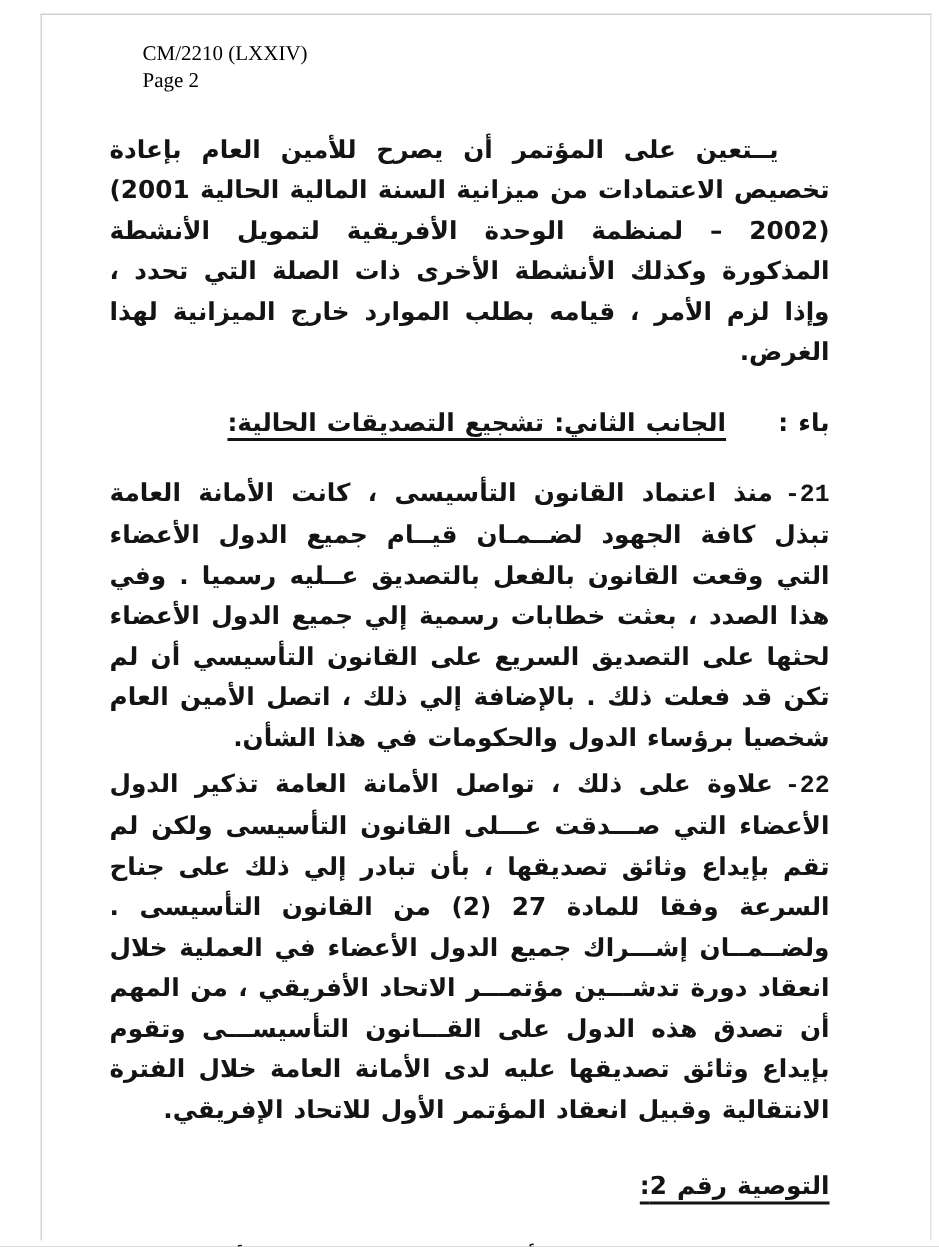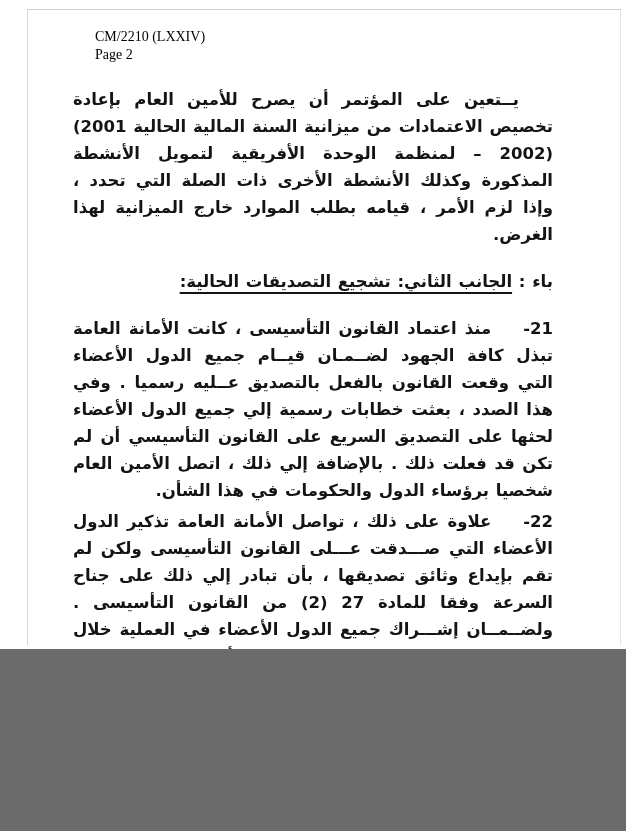--- a/index.html
+++ b/index.html
@@ -1,20 +1,20 @@
 <!DOCTYPE html>
 <html lang="ar"><head>
 <meta charset="utf-8">
 <style>
   html, body { margin: 0; padding: 0; }
   body { background: #6b6b6b; }
   .page {
     position: relative;
     width: 626px;
-    height: 649px;
+    height: 831px;
     margin: 0 auto;
     background: #ffffff;
     color: #1a1a1a;
     overflow: hidden;
     font-family: "DejaVu Sans", sans-serif;
   }
   .scan-edge {
     position: absolute;
     top: 9px; left: 27px; right: 5px; bottom: 4px;
     border-top: 1px solid #cfcfcf;
@@ -47,29 +47,30 @@
     color: #141414;
   }
   .para { margin: 0 0 10px 0; }
   .indent { text-indent: 34px; }
   .intro { margin-bottom: 20px; }
   .item { margin-bottom: 4px; }
   .item-num {
     display: inline-block;
     direction: ltr;
     unicode-bidi: isolate;
-    margin-left: 32px;
+    margin-left: 8px;
+    font-family: Liberation Mono, monospace;
   }
   .section-heading {
     margin: 20px 0 20px 0;
     font-size: 16.5px;
     font-weight: 700;
     text-align: right;
   }
-  .heading-prefix { margin-left: 0; }
+  .heading-prefix { margin-left: 28px; }
   .underlined {
     text-decoration: underline;
     text-decoration-thickness: 1.5px;
     text-underline-offset: 5px;
   }
   .rec-heading {
     margin: 24px 0 22px 0;
     font-size: 16.5px;
     font-weight: 700;
     text-align: right;

